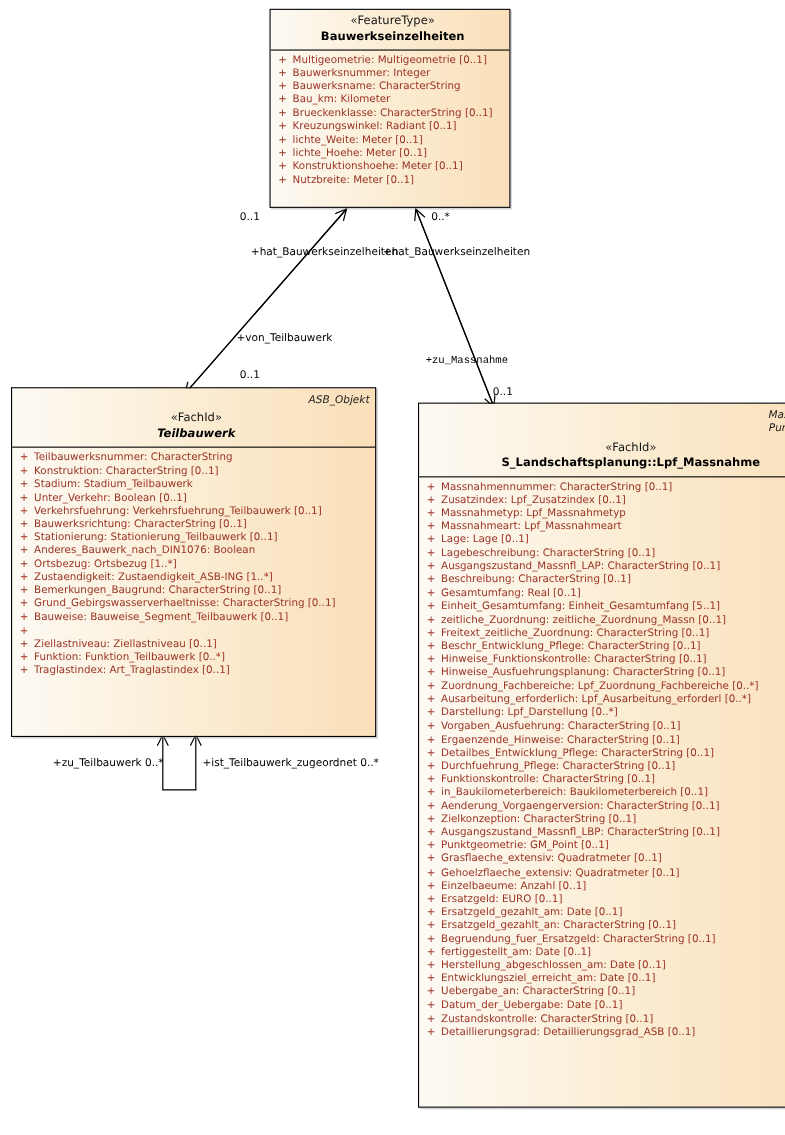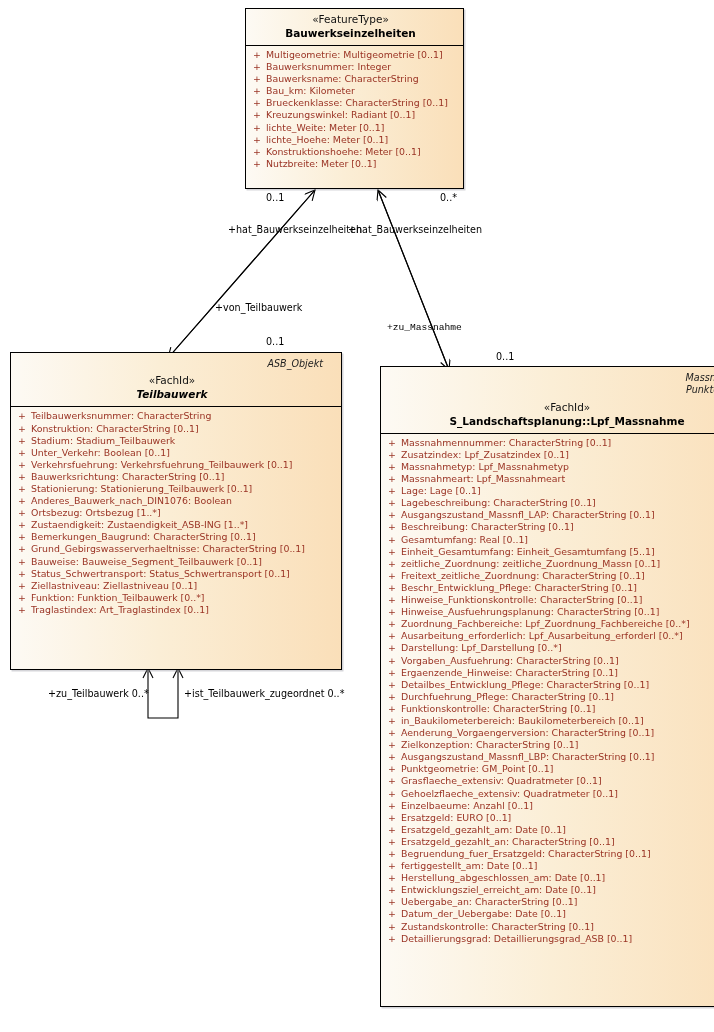--- a/index.html
+++ b/index.html
@@ -32,21 +32,21 @@
   .uml-class {
     position: absolute;
     box-sizing: border-box;
     border: 1.4px solid #000000;
     background: linear-gradient(to right, #fdfaf4 0%, #fbeed6 45%, #fadfb9 100%);
     box-shadow: 1.5px 1.5px 0 rgba(150,150,160,0.40);
   }
   .uml-header {
     box-sizing: border-box;
     border-bottom: 1.4px solid #000000;
-    padding: 4px 13px 5px 5px;
+    padding: 4px 0 5px 5px;
     text-align: center;
     color: #000000;
   }
   .stereo-line {
     font-size: 10.5px;
     line-height: 13px;
     color: #111111;
   }
   .class-name {
     font-size: 10.5px;
@@ -91,21 +91,20 @@
     line-height: 11px;
     color: #000000;
     white-space: nowrap;
   }
   .mult-label {
     position: absolute;
     font-size: 9.6px;
     line-height: 11px;
     color: #000000;
     white-space: nowrap;
-    margin-left: 48px;
   }
 </style>
 </head>
 <body>
 
 <div id="diagram-canvas">
 
   <svg id="edge-layer" viewBox="0 0 714 1032" width="714" height="1032">
     <defs>
       <marker id="openArrow" markerWidth="14" markerHeight="14" refX="11" refY="5" orient="auto" markerUnits="userSpaceOnUse">
@@ -235,21 +234,20 @@
       <div class="attr-row">
         <span class="attr-vis">+</span>
         <span class="attr-text">Grund_Gebirgswasserverhaeltnisse: CharacterString [0..1]</span>
       </div>
       <div class="attr-row">
         <span class="attr-vis">+</span>
         <span class="attr-text">Bauweise: Bauweise_Segment_Teilbauwerk [0..1]</span>
       </div>
       <div class="attr-row">
         <span class="attr-vis">+</span>
-        <span class="attr-text">Status_Schwertransport: Status_Schwertransport [0..1]</span>
       </div>
       <div class="attr-row">
         <span class="attr-vis">+</span>
         <span class="attr-text">Ziellastniveau: Ziellastniveau [0..1]</span>
       </div>
       <div class="attr-row">
         <span class="attr-vis">+</span>
         <span class="attr-text">Funktion: Funktion_Teilbauwerk [0..*]</span>
       </div>
       <div class="attr-row">

